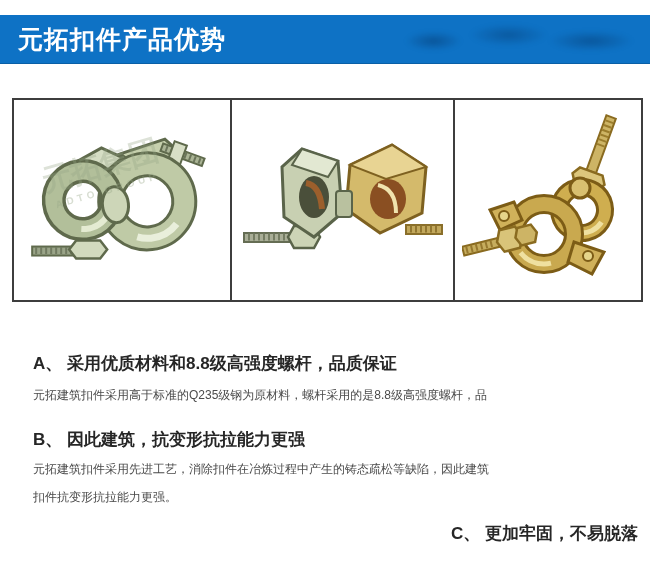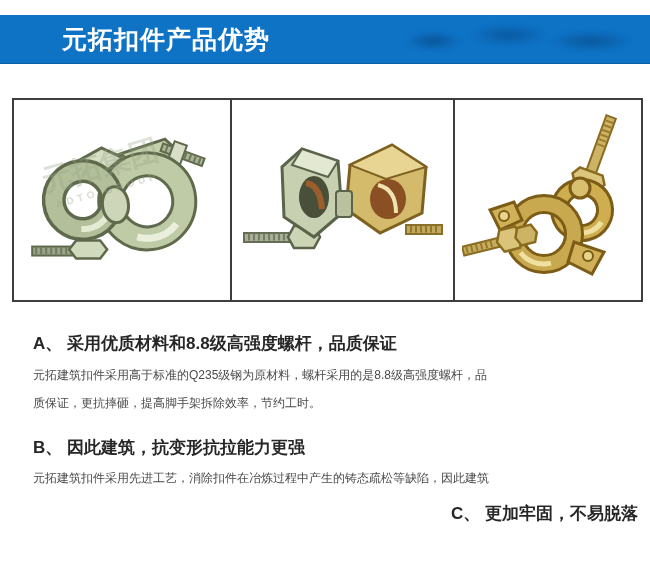--- a/index.html
+++ b/index.html
@@ -5,21 +5,21 @@
   html,body{margin:0;padding:0;}
   body{
     width:650px;height:561px;overflow:hidden;background:#ffffff;
     font-family:"Liberation Sans","DejaVu Sans",sans-serif;
     position:relative;
   }
   
   .banner{
     margin-top:15px;height:48px;background:#0e72c5;
     border-bottom:1px solid #0a5fa6;
-    position:relative;display:flex;align-items:center;padding-left:44px;
+    position:relative;display:flex;align-items:center;
   }
   .banner-title{
     color:#ffffff;font-size:25px;font-weight:bold;
     margin-left:18px;letter-spacing:1px;white-space:nowrap;
   }
   .banner-watermark{
     position:absolute;right:4px;top:4px;width:250px;height:40px;
     background:
       radial-gradient(ellipse 40px 14px at 15% 55%, rgba(4,50,100,.45), transparent 70%),
       radial-gradient(ellipse 55px 16px at 45% 40%, rgba(4,50,100,.38), transparent 70%),
@@ -37,28 +37,28 @@
   .cell-2{width:221px;border-left:2px solid #3d3d3d;}
   .cell-3{flex:1;border-left:2px solid #3d3d3d;}
   .photo-wm{
     position:absolute;left:30px;top:52px;transform:rotate(-16deg);
     color:rgba(150,165,135,.32);font-weight:bold;font-size:30px;
     line-height:26px;text-align:center;pointer-events:none;white-space:nowrap;
   }
   .photo-wm small{display:block;font-size:10px;letter-spacing:4px;color:rgba(150,165,135,.38);}
   
   .content{margin-left:33px;margin-right:12px;}
-  .section-a{margin-top:32px;}
+  .section-a{margin-top:52px;}
   .section-b{margin-top:21px;}
   .section-c{margin-top:12px;text-align:right;}
   .sec-heading{
     font-size:17px;font-weight:bold;color:#262626;line-height:20px;white-space:nowrap;
   }
   .sec-body{margin-top:7px;}
-  .section-b .sec-body{margin-top:6px;}
+  .section-b .sec-body{margin-top:6px;font-family:Liberation Mono, monospace;}
   .body-line{
     font-size:12px;color:#4a4a4a;line-height:28px;white-space:nowrap;
   }
 </style>
 </head>
 <body>
 
 <div class="banner">
   <span class="banner-title">元拓扣件产品优势</span>
   <div class="banner-watermark"></div>
@@ -160,28 +160,28 @@
     </svg>
   </div>
 </div>
 
 <div class="content">
 
   <div class="section-a">
     <div class="sec-heading">A、 采用优质材料和8.8级高强度螺杆，品质保证</div>
     <div class="sec-body">
       <div class="body-line">元拓建筑扣件采用高于标准的Q235级钢为原材料，螺杆采用的是8.8级高强度螺杆，品</div>
-      <div class="body-line">质保证，更抗摔砸，提高脚手架拆除效率，节约工时。</div>
     </div>
   </div>
 
   <div class="section-b">
     <div class="sec-heading">B、 因此建筑，抗变形抗拉能力更强</div>
     <div class="sec-body">
       <div class="body-line">元拓建筑扣件采用先进工艺，消除扣件在冶炼过程中产生的铸态疏松等缺陷，因此建筑</div>
+      <div class="body-line">扣件抗变形抗拉能力更强。</div>
     </div>
   </div>
 
   <div class="section-c">
     <div class="sec-heading">C、 更加牢固，不易脱落</div>
 
   </div>
 
 </div>
 

